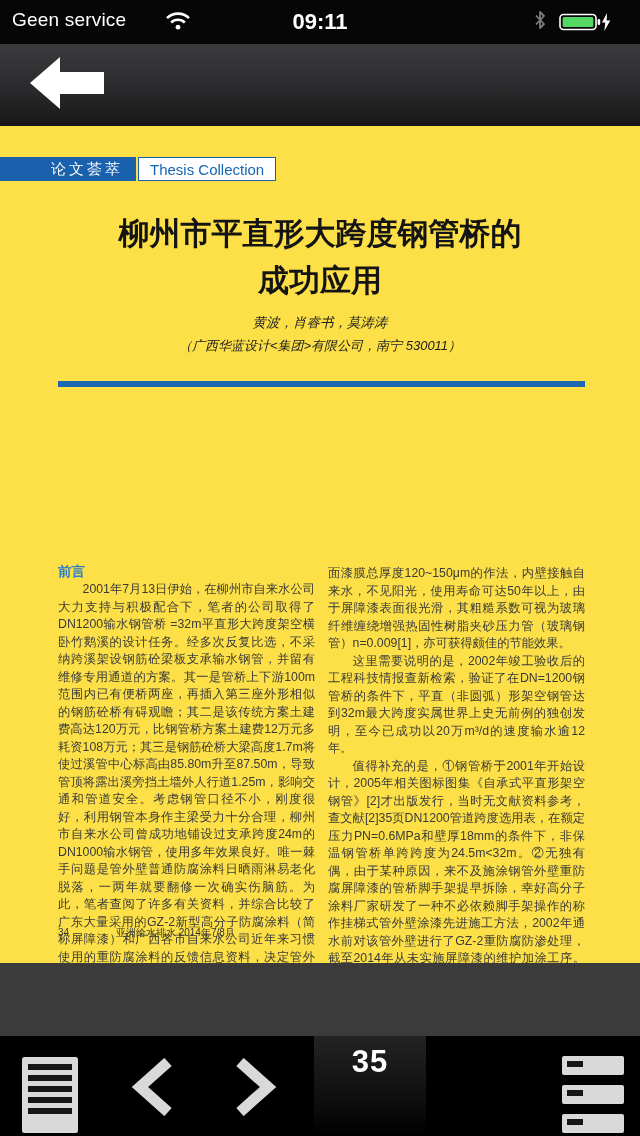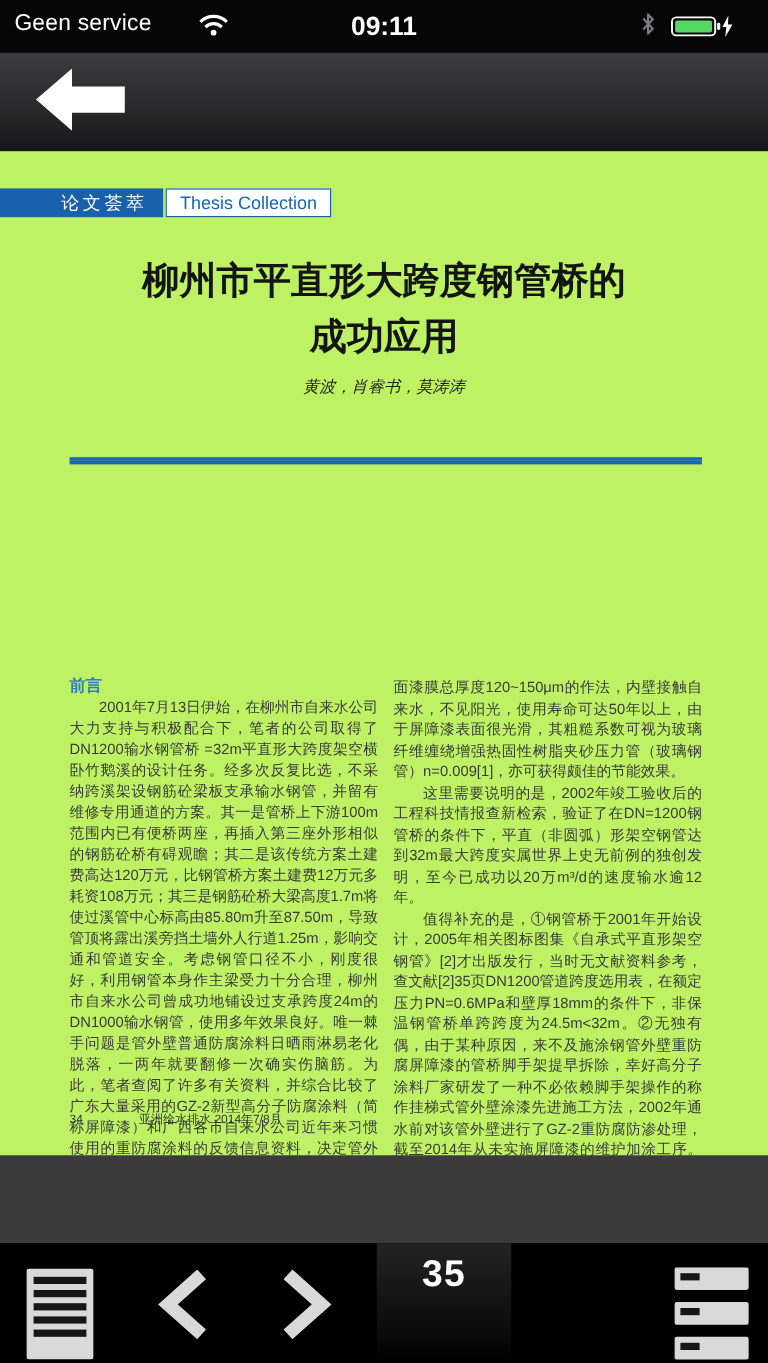--- a/index.html
+++ b/index.html
@@ -24,21 +24,21 @@
   
   .nav-band {
     position:absolute; top:44px; left:0; right:0; height:82px;
     background:linear-gradient(180deg,#3c3c3e 0%, #2a2a2c 55%, #161617 100%);
   }
   .back-button { position:absolute; left:30px; top:13px; width:76px; height:52px; cursor:pointer; }
 
   
   .page {
     position:absolute; top:126px; left:0; width:640px; height:837px;
-    background:#bef264; color:#333;
+    background:#fde047; color:#333;
   }
   .banner-row { position:absolute; top:31px; left:0; height:24px; display:flex; align-items:stretch; }
   .banner-cn {
     background:#1961ac; color:#fff; width:136px; box-sizing:border-box;
     display:flex; align-items:center; justify-content:flex-end; padding-right:13px;
     font-size:15px; letter-spacing:3px;
   }
   .banner-en {
     background:#fff; border:1px solid #1961ac; color:#1565b5;
     display:flex; align-items:center; padding:0 11px; font-size:15px; margin-left:2px;
@@ -137,20 +137,21 @@
       <span class="banner-cn">论文荟萃</span>
       <span class="banner-en">Thesis Collection</span>
     </div>
 
     <div class="doc-title">
       <div>柳州市平直形大跨度钢管桥的</div>
       <div>成功应用</div>
     </div>
 
     <div class="authors">黄波，肖睿书，莫涛涛</div>
+    <div class="affiliation">（广西华蓝设计&lt;集团&gt;有限公司，南宁 530011）</div>
 
     <div class="abstract-section">
       <hr class="rule">
       <hr class="rule">
     </div>
 
     <div class="columns">
       <div class="col col-left">
         <p class="section-heading">前言</p>
         <p class="indent">2001年7月13日伊始，在柳州市自来水公司大力支持与积极配合下，笔者的公司取得了DN1200输水钢管桥 =32m平直形大跨度架空横卧竹鹅溪的设计任务。经多次反复比选，不采纳跨溪架设钢筋砼梁板支承输水钢管，并留有维修专用通道的方案。其一是管桥上下游100m范围内已有便桥两座，再插入第三座外形相似的钢筋砼桥有碍观瞻；其二是该传统方案土建费高达120万元，比钢管桥方案土建费12万元多耗资108万元；其三是钢筋砼桥大梁高度1.7m将使过溪管中心标高由85.80m升至87.50m，导致管顶将露出溪旁挡土墙外人行道1.25m，影响交通和管道安全。考虑钢管口径不小，刚度很好，利用钢管本身作主梁受力十分合理，柳州市自来水公司曾成功地铺设过支承跨度24m的DN1000输水钢管，使用多年效果良好。唯一棘手问题是管外壁普通防腐涂料日晒雨淋易老化脱落，一两年就要翻修一次确实伤脑筋。为此，笔者查阅了许多有关资料，并综合比较了广东大量采用的GZ-2新型高分子防腐涂料（简称屏障漆）和广西各市自来水公司近年来习惯使用的重防腐涂料的反馈信息资料，决定管外壁采用屏障漆特重加强外防腐三布五油漆膜总厚400~420μm的作法，使用寿命延长至15年以上，为业主排忧解难。对于管内壁，则考虑屏障漆加强内防腐两底三</p>

